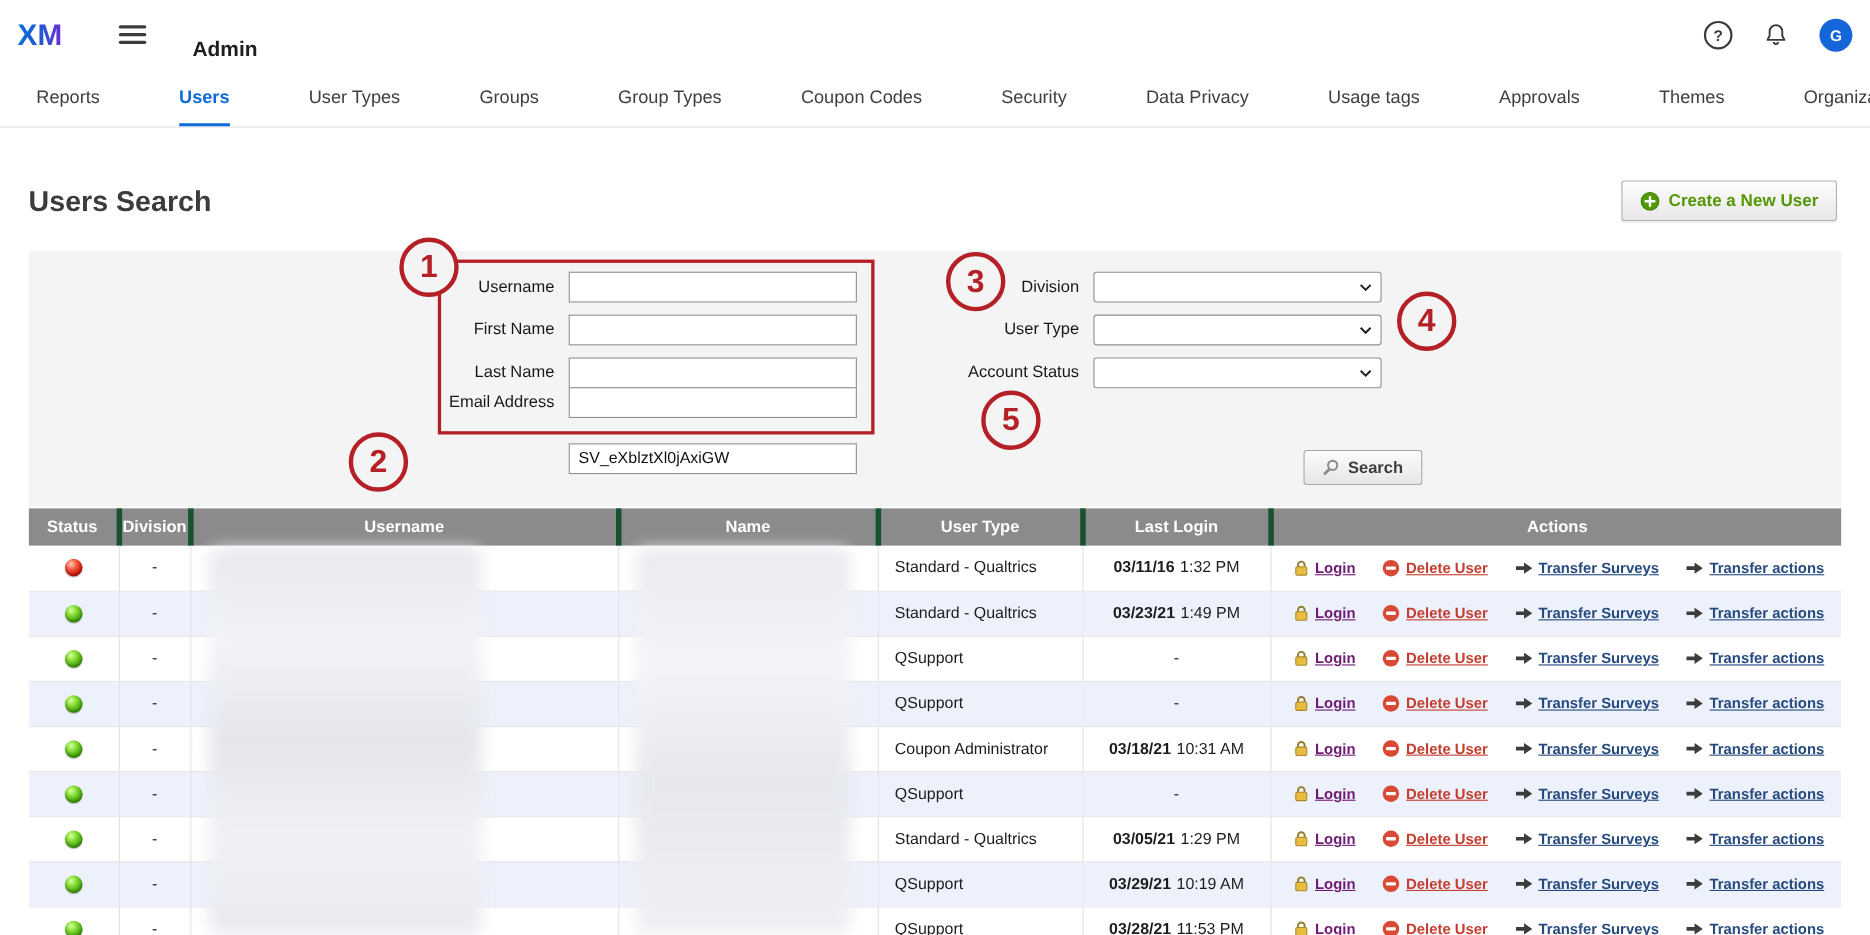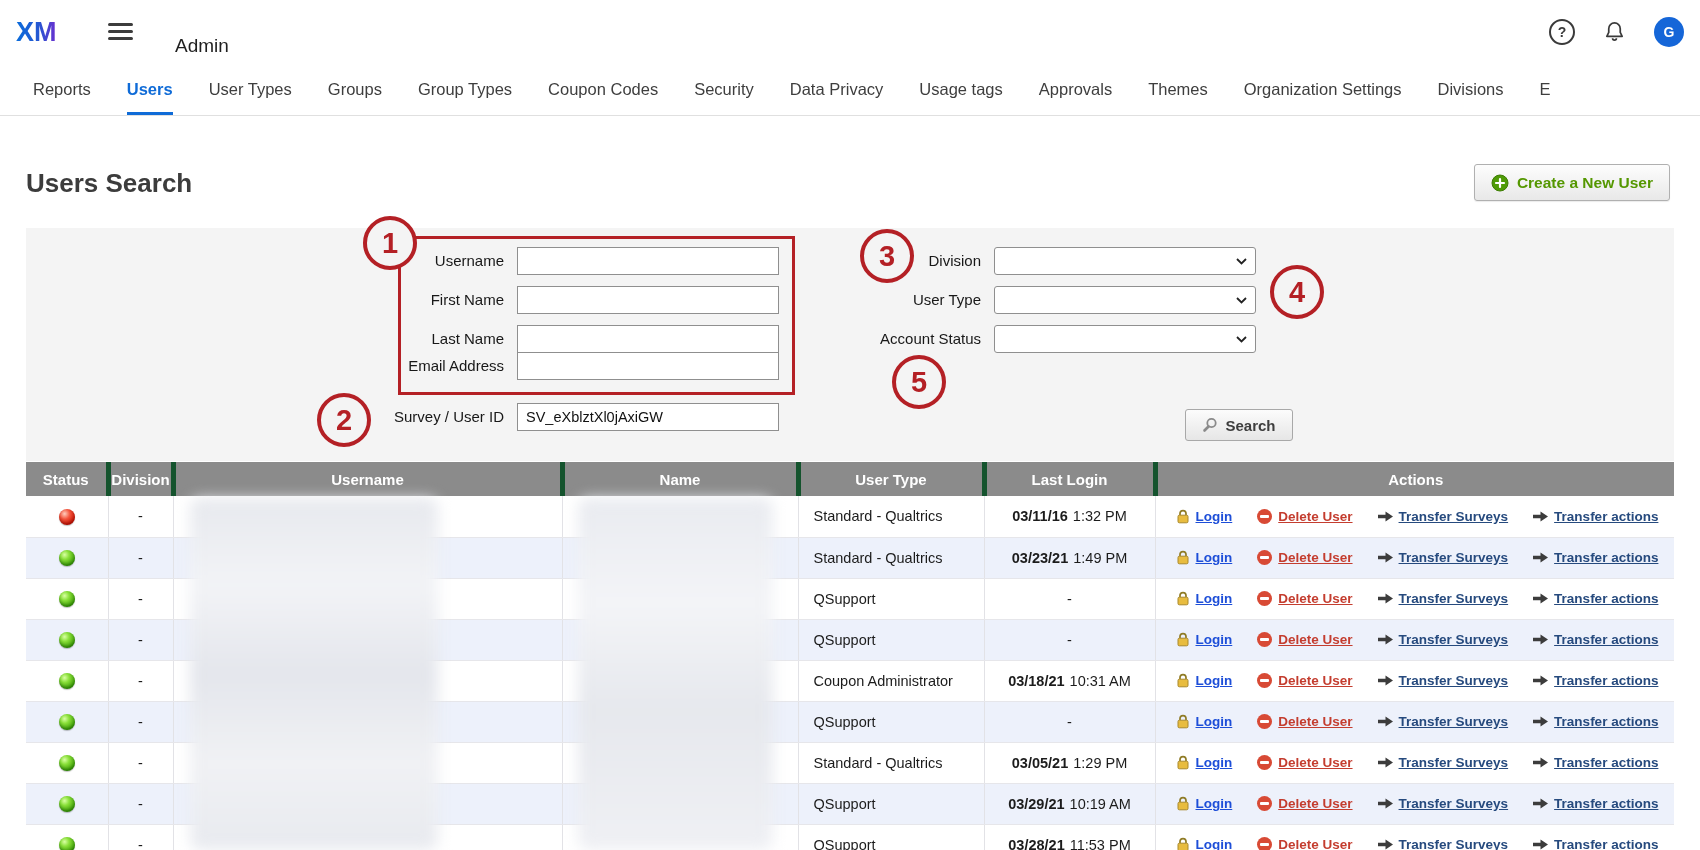--- a/index.html
+++ b/index.html
@@ -8,32 +8,32 @@
     position:relative; overflow:hidden; background:#fff;
     font-family:"Liberation Sans", sans-serif; color:#222;
   }
 
   
   .topbar { position:absolute; top:0; left:0; right:0; height:63px;
     display:flex; align-items:center; padding:0 16px; background:#fff; }
   .logo { margin-right:34px; display:flex; align-items:center; }
   .burger { width:25px; display:flex; flex-direction:column; gap:4.5px; cursor:pointer; margin-right:42px; }
   .burger span { height:2.6px; background:#3c3c3c; border-radius:2px; }
-  .app-title { font-size:19px; font-weight:400; color:#1f1f1f;margin-top:28px; }
+  .app-title { font-size:19px; font-weight:700; color:#1f1f1f;margin-top:28px; }
   .top-right { margin-left:auto; display:flex; align-items:center; gap:28px; }
   .help { width:26px; height:26px; border:2px solid #3a3a3a; border-radius:50%;
     display:flex; align-items:center; justify-content:center;
     font-size:14px; font-weight:700; color:#3a3a3a; cursor:pointer; }
   .bell { cursor:pointer; display:flex; }
   .avatar { width:30px; height:30px; border-radius:50%; background:#1566d8; color:#fff;
     font-size:14px; font-weight:700; display:flex; align-items:center; justify-content:center; cursor:pointer; }
 
   
   .nav { position:absolute; top:63px; left:0; right:0; height:53px;
-    display:flex; align-items:stretch; gap:36px; padding:0 33px;
+    display:flex; align-items:stretch; gap:72px; padding:0 33px;
     border-bottom:1px solid #e0e0e0; overflow:hidden; white-space:nowrap; background:#fff; }
   .tab { display:flex; align-items:center; font-size:16.5px; color:#3e3e3e; cursor:pointer; flex:0 0 auto; }
   .tab.active { color:#0f6bd7; font-weight:700; box-shadow:inset 0 -3px 0 #0f6bd7; }
 
   
   .page-title { position:absolute; left:26px; top:168px; font-size:26px; font-weight:700; color:#3c3c3c; }
   .create-btn { position:absolute; right:30px; top:164px; height:37px;
     display:flex; align-items:center; gap:8px; padding:0 16px;
     background:linear-gradient(#fdfdfd,#e8e8e8); border:1px solid #b0b0b0; border-radius:3px;
     font-family:inherit; font-size:15.5px; font-weight:700; color:#549700; cursor:pointer;
@@ -83,21 +83,21 @@
   .c-usertype { padding-left:15px; }
   .led { display:inline-block; vertical-align:middle; width:16px; height:16px; border-radius:50%; }
   .led.green { background:radial-gradient(circle at 35% 30%, #d9ffa4 0%, #8ae03a 30%, #3f9e07 72%, #2a7a00 100%);
     box-shadow:inset 0 -2px 3px rgba(0,60,0,.35), 0 1px 1px rgba(0,0,0,.25); }
   .led.red { background:radial-gradient(circle at 35% 30%, #ffcdbd 0%, #f4543c 35%, #c41001 75%, #8f0b00 100%);
     box-shadow:inset 0 -2px 3px rgba(90,0,0,.35), 0 1px 1px rgba(0,0,0,.25); }
   .d { font-weight:700; margin-right:5px; } .d.dash { font-weight:400; margin-right:0; }
   .acts { display:flex; align-items:center; gap:25px; padding-left:20px; }
   .act { display:flex; align-items:center; gap:6px; font-size:13.5px; font-weight:700;
     text-decoration:underline; cursor:pointer; white-space:nowrap; }
-  .act.login { color:#1d4ed8; } .act.delete { color:#c43d2f; } .act.transfer { color:#264a7e; }
+  .act.login { color:#701a75; } .act.delete { color:#c43d2f; } .act.transfer { color:#264a7e; }
   .del-ic { width:15px; height:15px; border-radius:50%; background:#d84a35; position:relative; display:inline-block; flex:0 0 auto; }
   .del-ic::after { content:""; position:absolute; left:3px; right:3px; top:6px; height:3px; background:#fff; border-radius:1px; }
 
   .blur { position:absolute; top:36px; bottom:0; filter:blur(7px); border-radius:10px; }
   .blur-username { left:164px; width:248px;
     background:linear-gradient(180deg,#e7e9ee 0%,#f2f3f6 25%,#e4e6ec 50%,#f0f1f4 75%,#e8eaef 100%); }
   .blur-name { left:552px; width:195px;
     background:linear-gradient(180deg,#e9ebf0,#f3f4f7 30%,#e6e8ed 60%,#eff0f4); }
 </style>
 </head>
@@ -194,21 +194,20 @@
   <div class="red-rect"></div>
 
   <label class="fl r1">Username</label>
   <input class="fi r1" value="" style="">
   <label class="fl r2">First Name</label>
   <input class="fi r2" value="" style="">
   <label class="fl r3">Last Name</label>
   <input class="fi r3" value="" style="">
   <label class="fl r4">Email Address</label>
   <input class="fi r4" value="" style="">
-  <label class="fl r5">Survey / User ID</label>
   <input class="fi r5" value="SV_eXblztXl0jAxiGW" style="">
 
   <label class="rl r1">Division</label>
   <span class="select-wrap r1" style="top:19px">
     <select><option></option></select>
     <span class="chev">
       <svg width="11" height="7" viewBox="0 0 11 7">
           <path d="M1 1l4.5 4.5L10 1" fill="none" stroke="#222" stroke-width="1.8"></path>
         </svg>
     </span>

